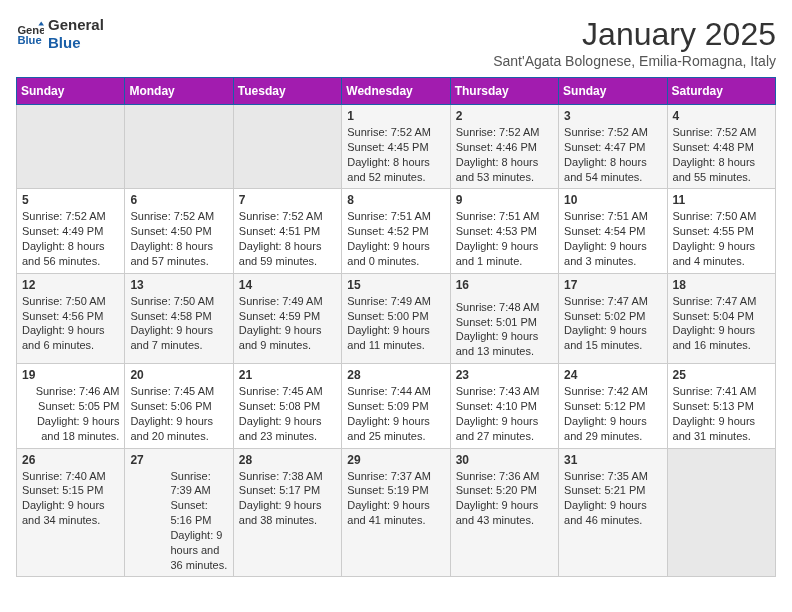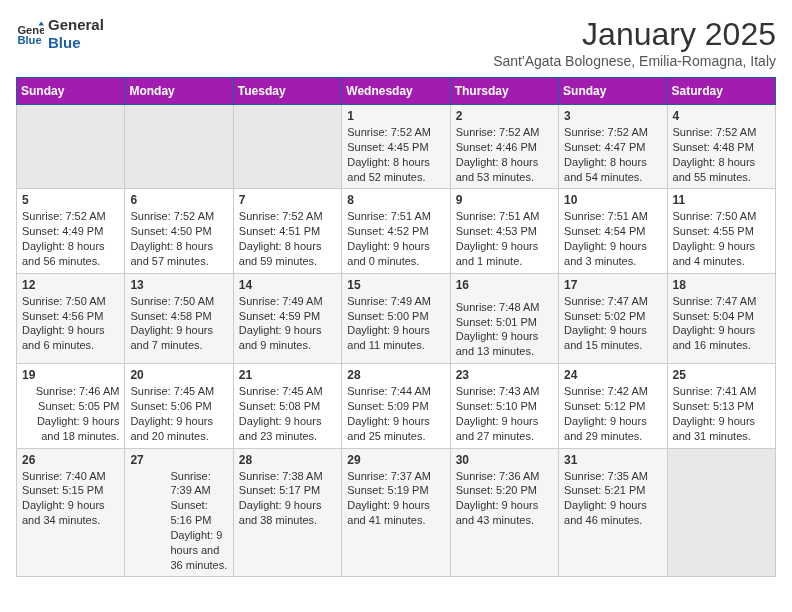--- a/index.html
+++ b/index.html
@@ -252,21 +252,21 @@
         </td>
         <td>
           <span class="day-num">28</span>
           <div class="day-info" style="white-space: pre-line;">Sunrise: 7:44 AM
 Sunset: 5:09 PM
 Daylight: 9 hours and 25 minutes.</div>
         </td>
         <td>
           <span class="day-num">23</span>
           <div class="day-info" style="white-space: pre-line;">Sunrise: 7:43 AM
-Sunset: 5:10 PM
+Sunset: 4:10 PM
 Daylight: 9 hours and 27 minutes.</div>
         </td>
         <td>
           <span class="day-num">24</span>
           <div class="day-info" style="white-space: pre-line;">Sunrise: 7:42 AM
 Sunset: 5:12 PM
 Daylight: 9 hours and 29 minutes.</div>
         </td>
         <td>
           <span class="day-num">25</span>

